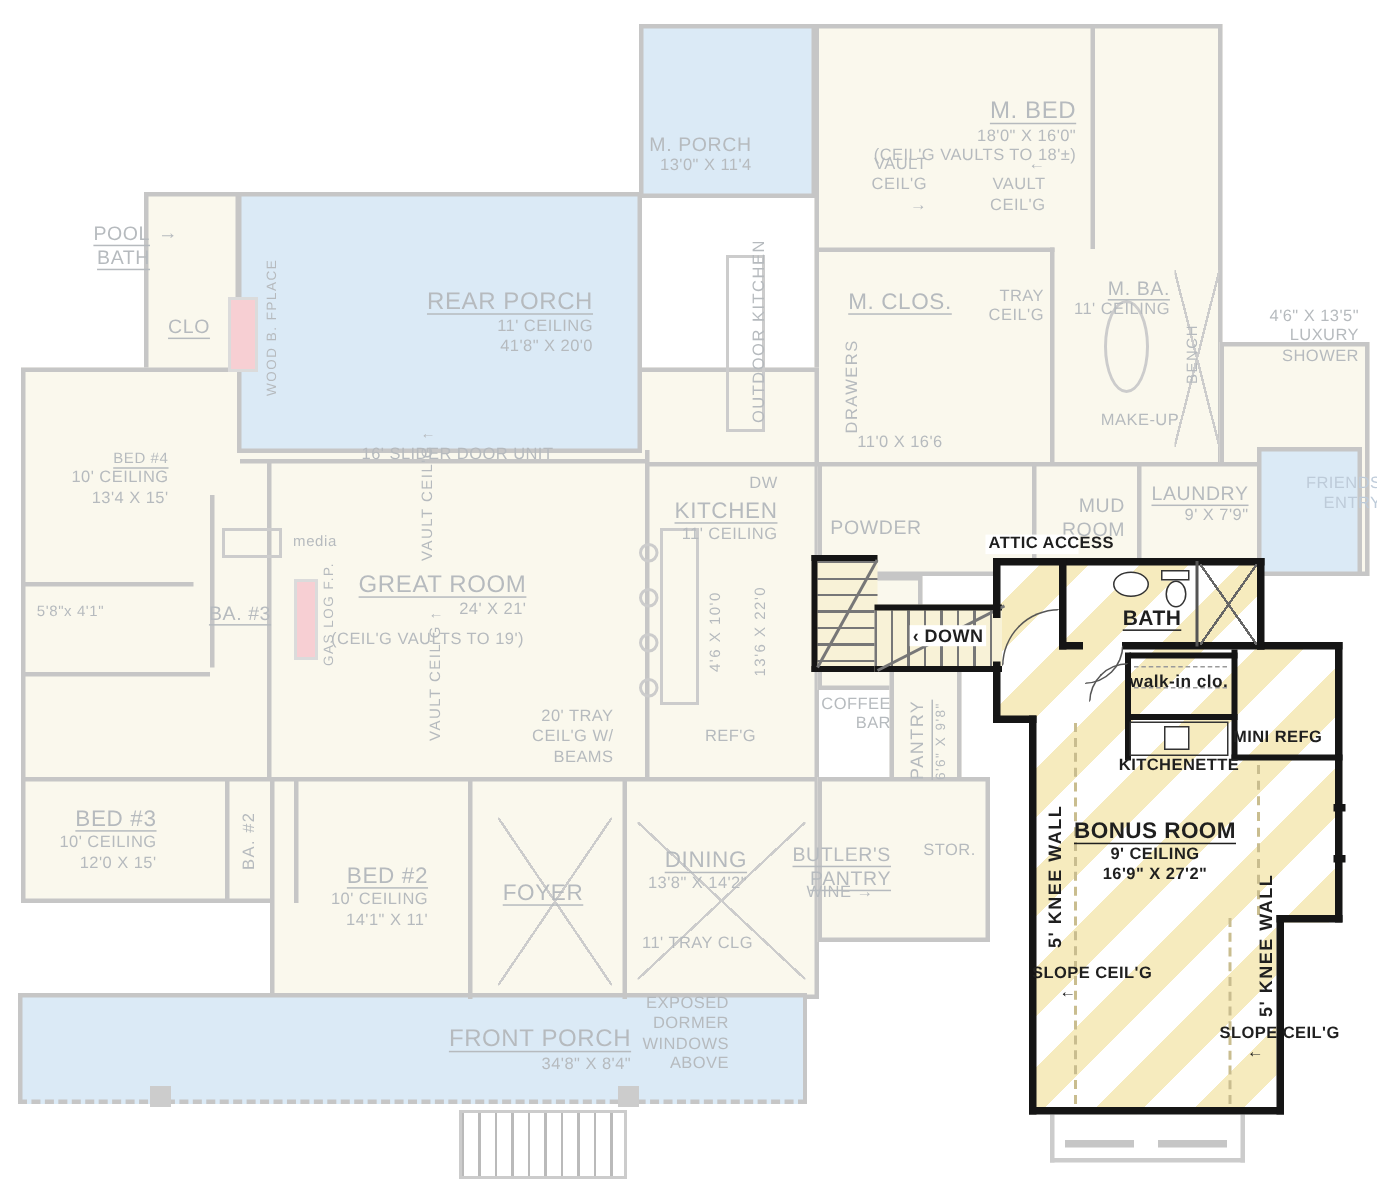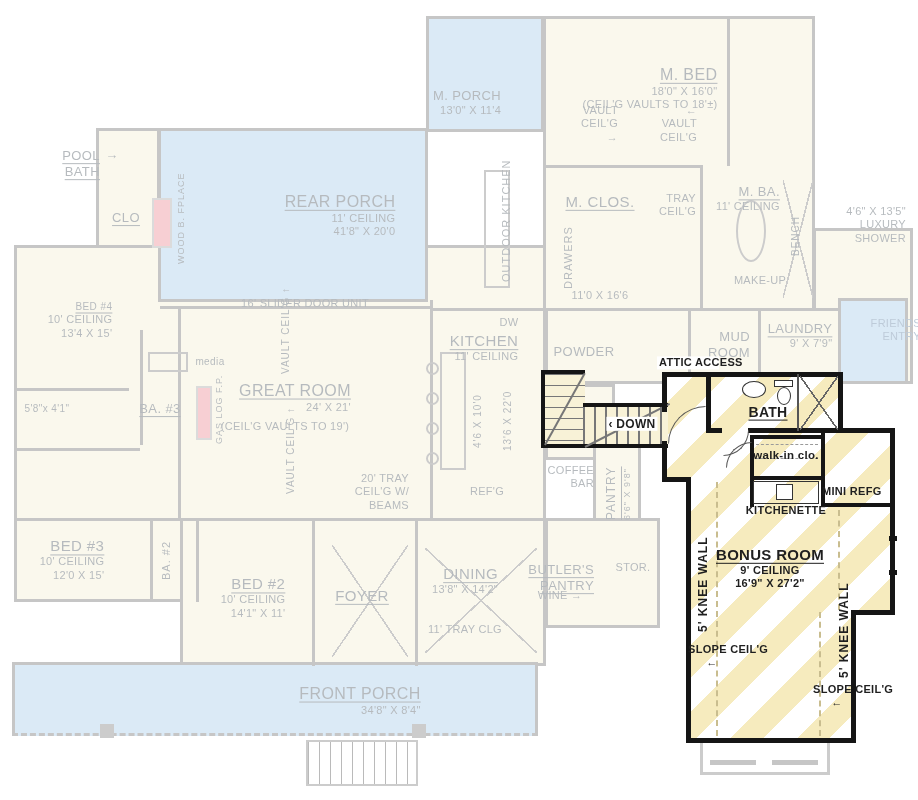--- a/index.html
+++ b/index.html
@@ -197,20 +197,21 @@
     <div class="lbl nm" style="left:362px;top:596px;font-size:15px;"><span>FOYER</span></div>
     <div class="lbl" style="left:465px;top:581px;">
       <div class="nm" style="font-size:15px;">DINING</div>
       <div class="sub">13'8" X 14'2"</div>
     </div>
     <div class="lbl sub" style="left:465px;top:630px;"><span>11' TRAY CLG</span></div>
     <div class="lbl" style="left:360px;top:700px;">
       <div class="nm" style="font-size:16px;">FRONT PORCH</div>
       <div class="sub">34'8" X 8'4"</div>
     </div>
+    <div class="lbl wrap sub" style="left:448px;top:690px;width:76px;"><span>EXPOSED DORMER WINDOWS ABOVE</span></div>
   </div>
 
   <div>
 
     <div class="stripes"></div>
 
     <div class="stair treads-h" style="left:541px;top:370px;width:44px;height:78px;border:4px solid var(--blk);border-right:none;"></div>
     <div class="stair treads-v" style="left:583px;top:403px;width:85px;height:45px;border:4px solid var(--blk);border-left:none;border-right:none;"></div>
     <div class="diag" style="left:545px;top:444px;width:82px;transform:rotate(-61deg);"></div>
     <div class="diag" style="left:585px;top:446px;width:95px;transform:rotate(-27deg);"></div>

